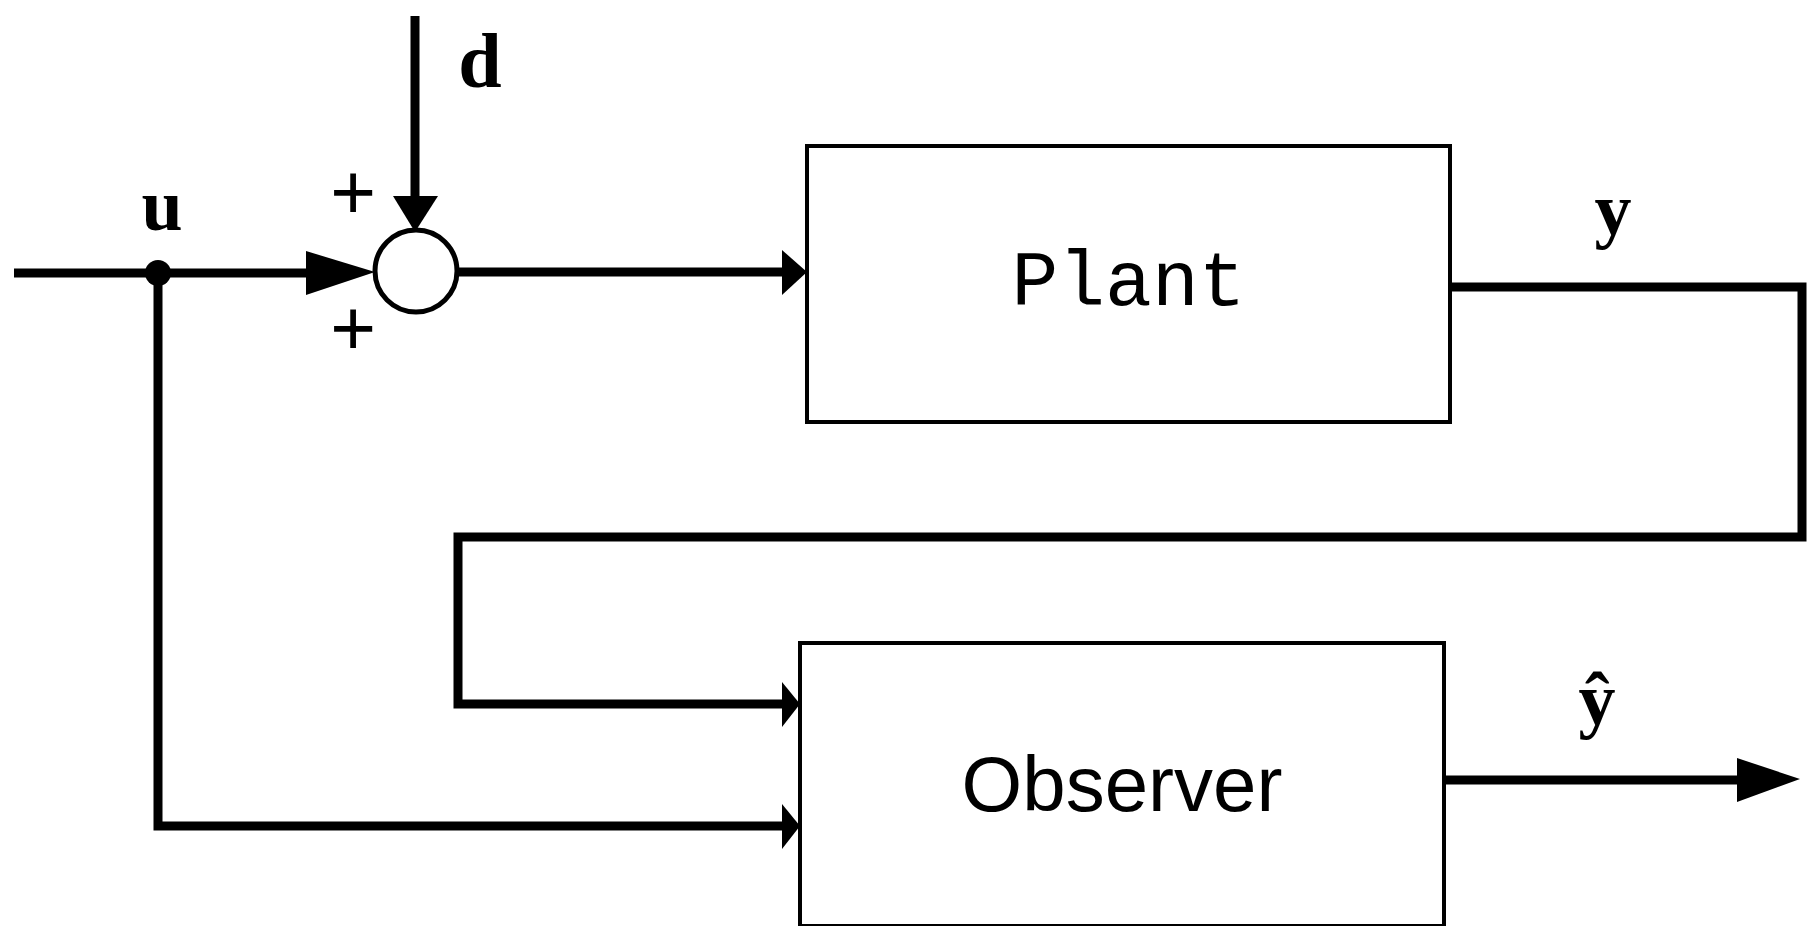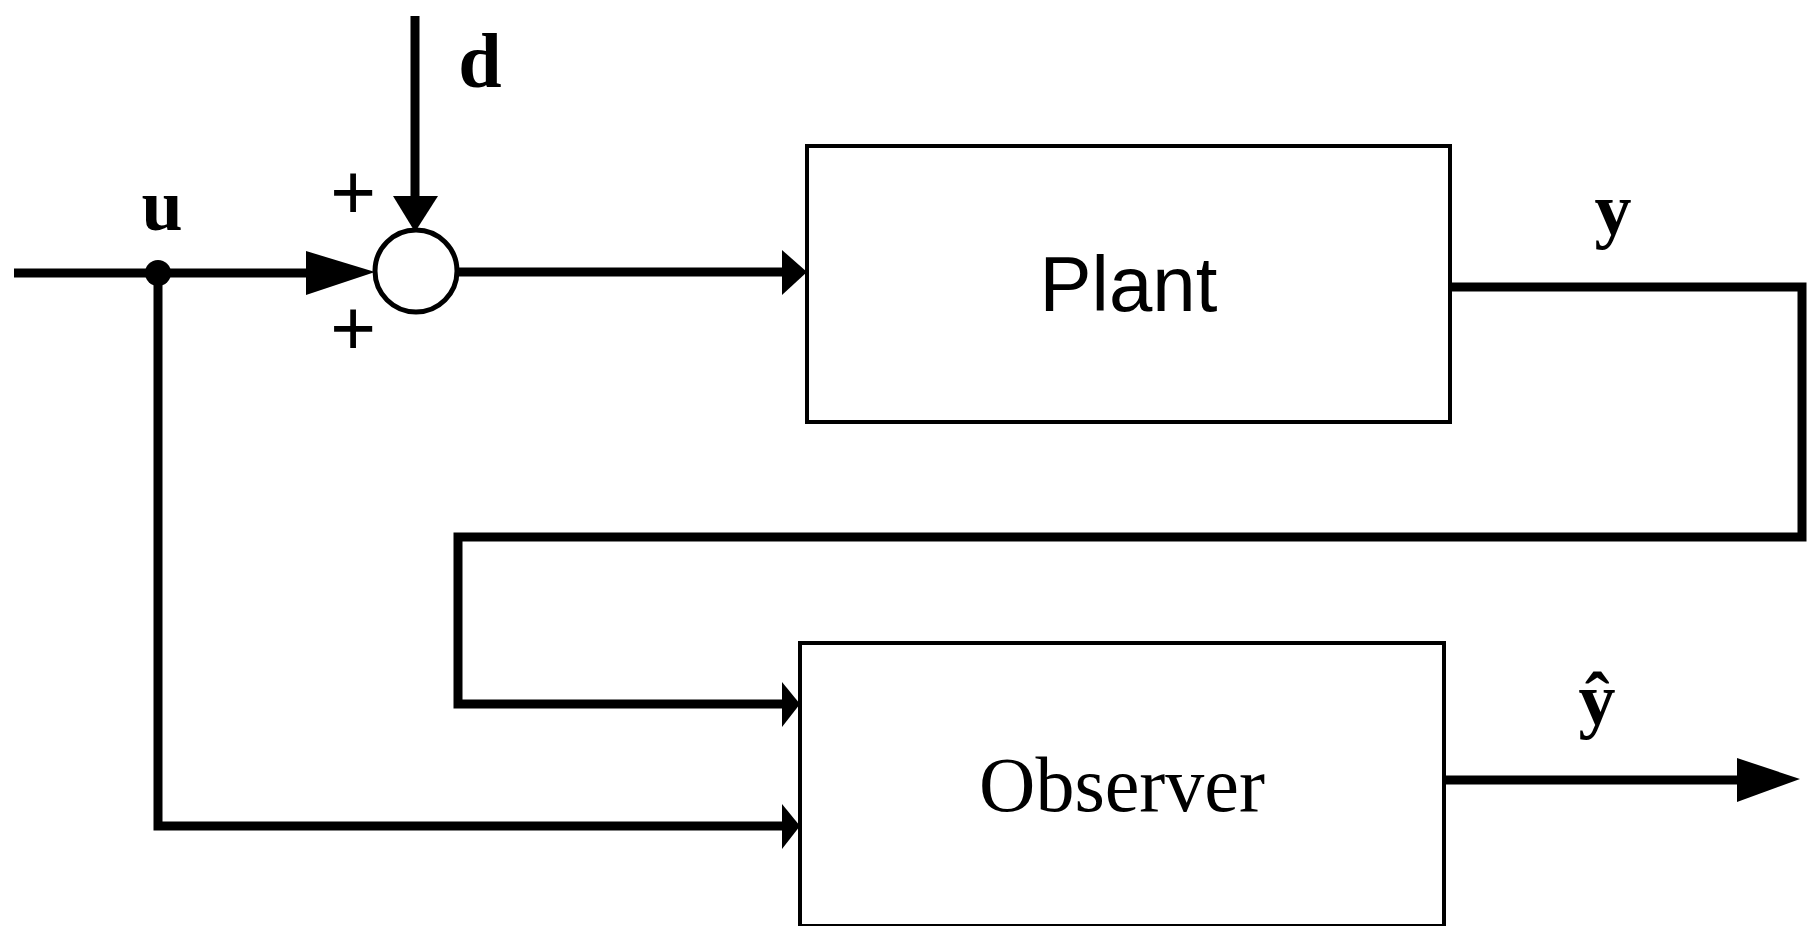--- a/index.html
+++ b/index.html
@@ -90,26 +90,26 @@
 
     <circle class="summer" cx="416" cy="271" r="41" stroke-width="5"></circle>
 
     <rect class="box" x="807" y="146" width="643" height="276" stroke-width="4"></rect>
     <rect class="box" x="800" y="643" width="644" height="283" stroke-width="4"></rect>
 
   </svg>
 
   <div class="txt" style="position:absolute; left:807px; top:146px; width:643px; height:276px;
               display:flex; align-items:center; justify-content:center;
-              font-family:Liberation Sans, sans-serif; font-size:78px;
+              font-family:Liberation Mono, monospace; font-size:78px;
               font-weight:400; color:#000;">Plant</div>
 
   <div class="txt" style="position:absolute; left:800px; top:643px; width:644px; height:283px;
               display:flex; align-items:center; justify-content:center;
-              font-family:Liberation Serif, serif; font-size:78px;
+              font-family:Liberation Sans, sans-serif; font-size:78px;
               font-weight:400; color:#000;">Observer</div>
 
   <div class="txt" style="position:absolute; left:122px; top:168px; width:80px; text-align:center;
               font-family:'Liberation Serif','DejaVu Serif',serif; font-size:74px;
               font-weight:700; color:#000; line-height:1;">u</div>
 
   <div class="txt" style="position:absolute; left:440px; top:22px; width:80px; text-align:center;
               font-family:'Liberation Serif','DejaVu Serif',serif; font-size:78px;
               font-weight:700; color:#000; line-height:1;">d</div>
 

